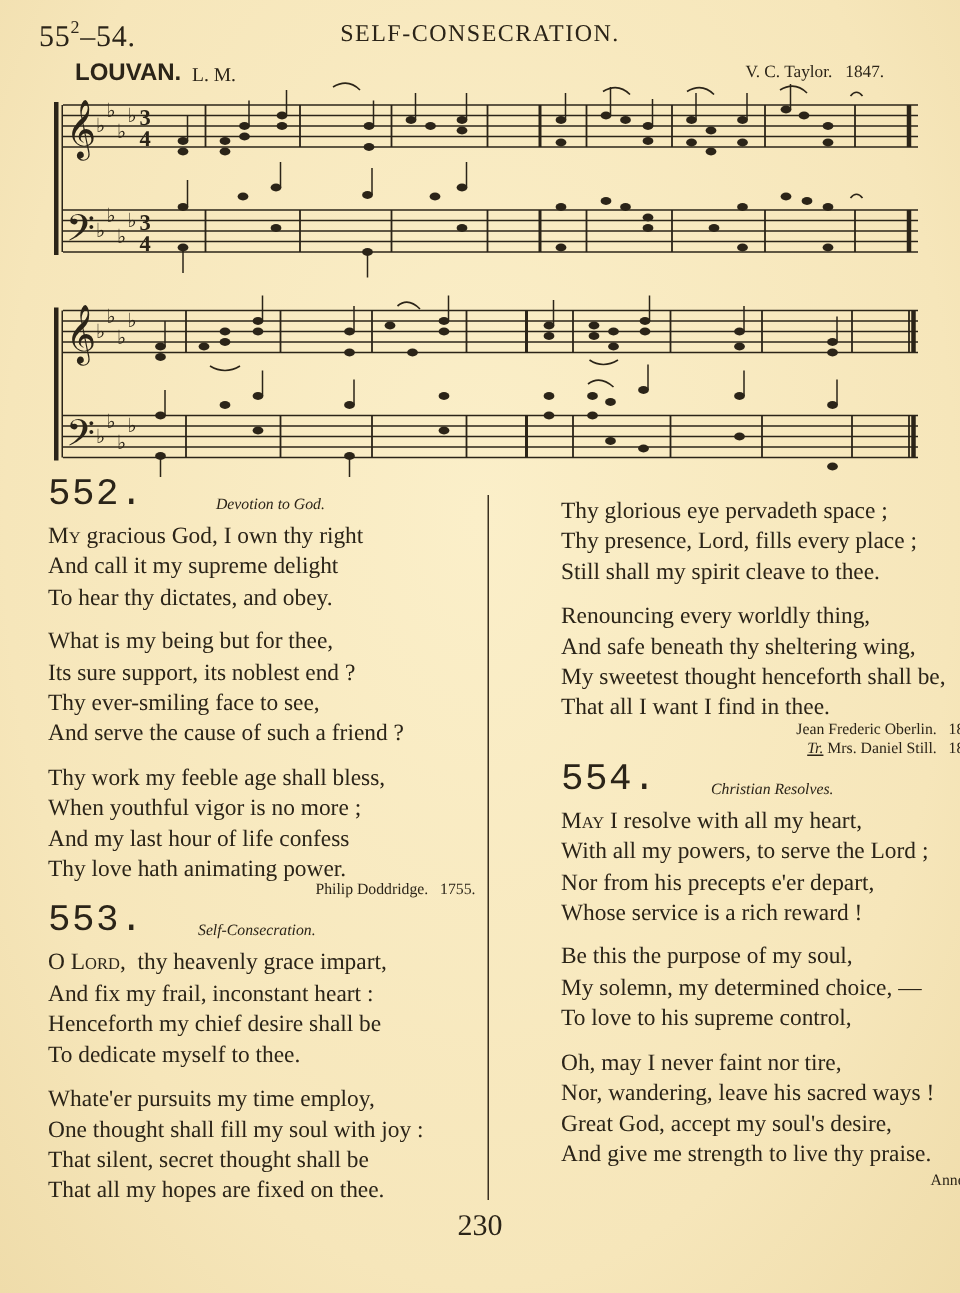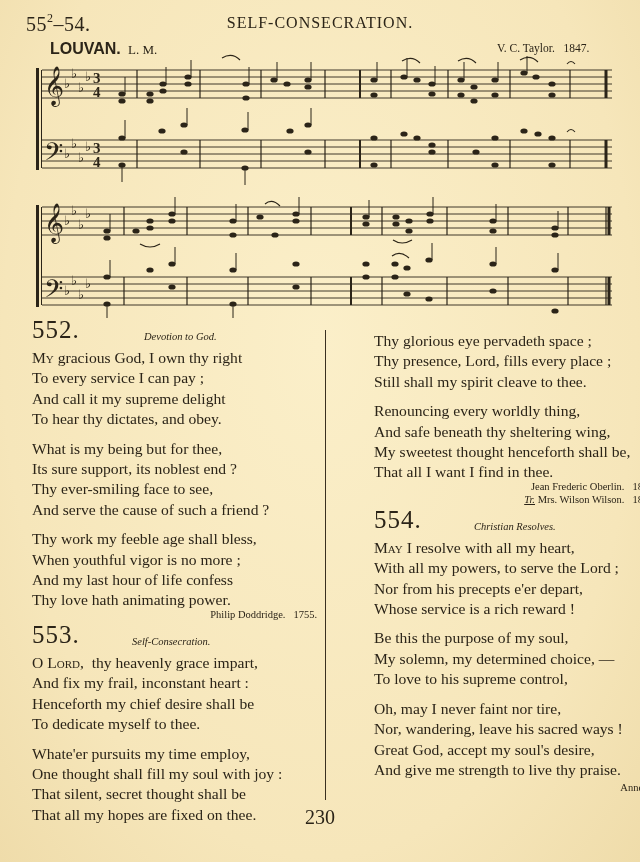--- a/index.html
+++ b/index.html
@@ -17,21 +17,21 @@
   .page-heading { left: 0; width: 640px; top: 14px; text-align: center; font-size: 16px; letter-spacing: 1px; }
   .tune-name { left: 50px; top: 40px; font-family: "Liberation Sans", "DejaVu Sans", sans-serif; font-weight: bold; font-size: 16px; }
   .meter { left: 128px; top: 42px; font-size: 13px; }
   .composer { left: 497px; top: 42px; font-size: 11.5px; }
   .staff-svg { left: 0; top: 0; }
   .col { position: absolute; font-size: 15.6px; line-height: 20.4px; }
   .col-left { left: 32px; top: 322px; width: 285px; }
   .col-right { left: 330px; top: 331px; width: 300px; margin-left: 44px; }
   .col-divider { position: absolute; left: 325px; top: 330px; width: 1px; height: 470px; background: #3a3020; }
   .hymn-head { position: relative; height: 26px; }
-  .hymn-num { font-size: 25px; letter-spacing: 1px; position: absolute; left: 0; top: -2px; }
+  .hymn-num { font-size: 25px; letter-spacing: 1px; position: absolute; left: 0; top: -2px; font-family: Liberation Mono, monospace; }
   .hymn-title { font-style: italic; font-size: 10.5px; position: absolute; top: 5px; }
   .stanza { margin-bottom: 9px; }
   .line { white-space: nowrap; }
   .sc { font-variant: small-caps; }
   .credit { font-size: 10.5px; text-align: right; line-height: 13px; margin-top: -3px; margin-bottom: 6px; }
   .credit .it { font-style: italic; text-decoration: underline; }
   .page-num { left: 0; width: 640px; top: 806px; text-align: center; font-size: 20px; }
 </style>
 </head>
 <body>
@@ -319,21 +319,20 @@
   </g>
 </svg>
 
 <div class="col col-left">
   <div class="hymn-head">
     <span class="hymn-num">552.</span>
     <span class="hymn-title" style="left:112px">Devotion to God.</span>
   </div>
   <div class="stanza">
     <div class="line"><span class="sc">My</span><span> gracious God, I own thy right</span></div>
-    <div class="line">To every service I can pay ;</div>
     <div class="line">And call it my supreme delight</div>
     <div class="line">To hear thy dictates, and obey.</div>
   </div>
   <div class="stanza">
     <div class="line">What is my being but for thee,</div>
     <div class="line">Its sure support, its noblest end ?</div>
     <div class="line">Thy ever-smiling face to see,</div>
     <div class="line">And serve the cause of  such a friend ?</div>
   </div>
   <div class="stanza" style="margin-bottom:0">
@@ -371,21 +370,21 @@
     <div class="line">Still shall my spirit cleave to thee.</div>
   </div>
   <div class="stanza" style="margin-bottom:0">
     <div class="line">Renouncing every worldly thing,</div>
     <div class="line">And safe beneath thy sheltering wing,</div>
     <div class="line">My sweetest thought henceforth shall be,</div>
     <div class="line">That all I want I find in thee.</div>
   </div>
   <div class="credit" style="margin-right:18px">
     <div><span>Jean Frederic Oberlin.</span>&nbsp;&nbsp;&nbsp;<span>1820.</span></div>
-    <div><span class="it">Tr.</span><span> Mrs. Wilson Wilson.</span>&nbsp;&nbsp;&nbsp;<span>1830.</span></div>
+    <div><span class="it">Tr.</span><span> Mrs. Daniel Still.</span>&nbsp;&nbsp;&nbsp;<span>1830.</span></div>
   </div>
 
   <div class="hymn-head">
     <span class="hymn-num">554.</span>
     <span class="hymn-title" style="left:100px">Christian Resolves.</span>
   </div>
   <div class="stanza">
     <div class="line"><span class="sc">May</span><span> I resolve with all my heart,</span></div>
     <div class="line">With all my powers, to serve the Lord ;</div>
     <div class="line">Nor from his precepts e'er depart,</div>

